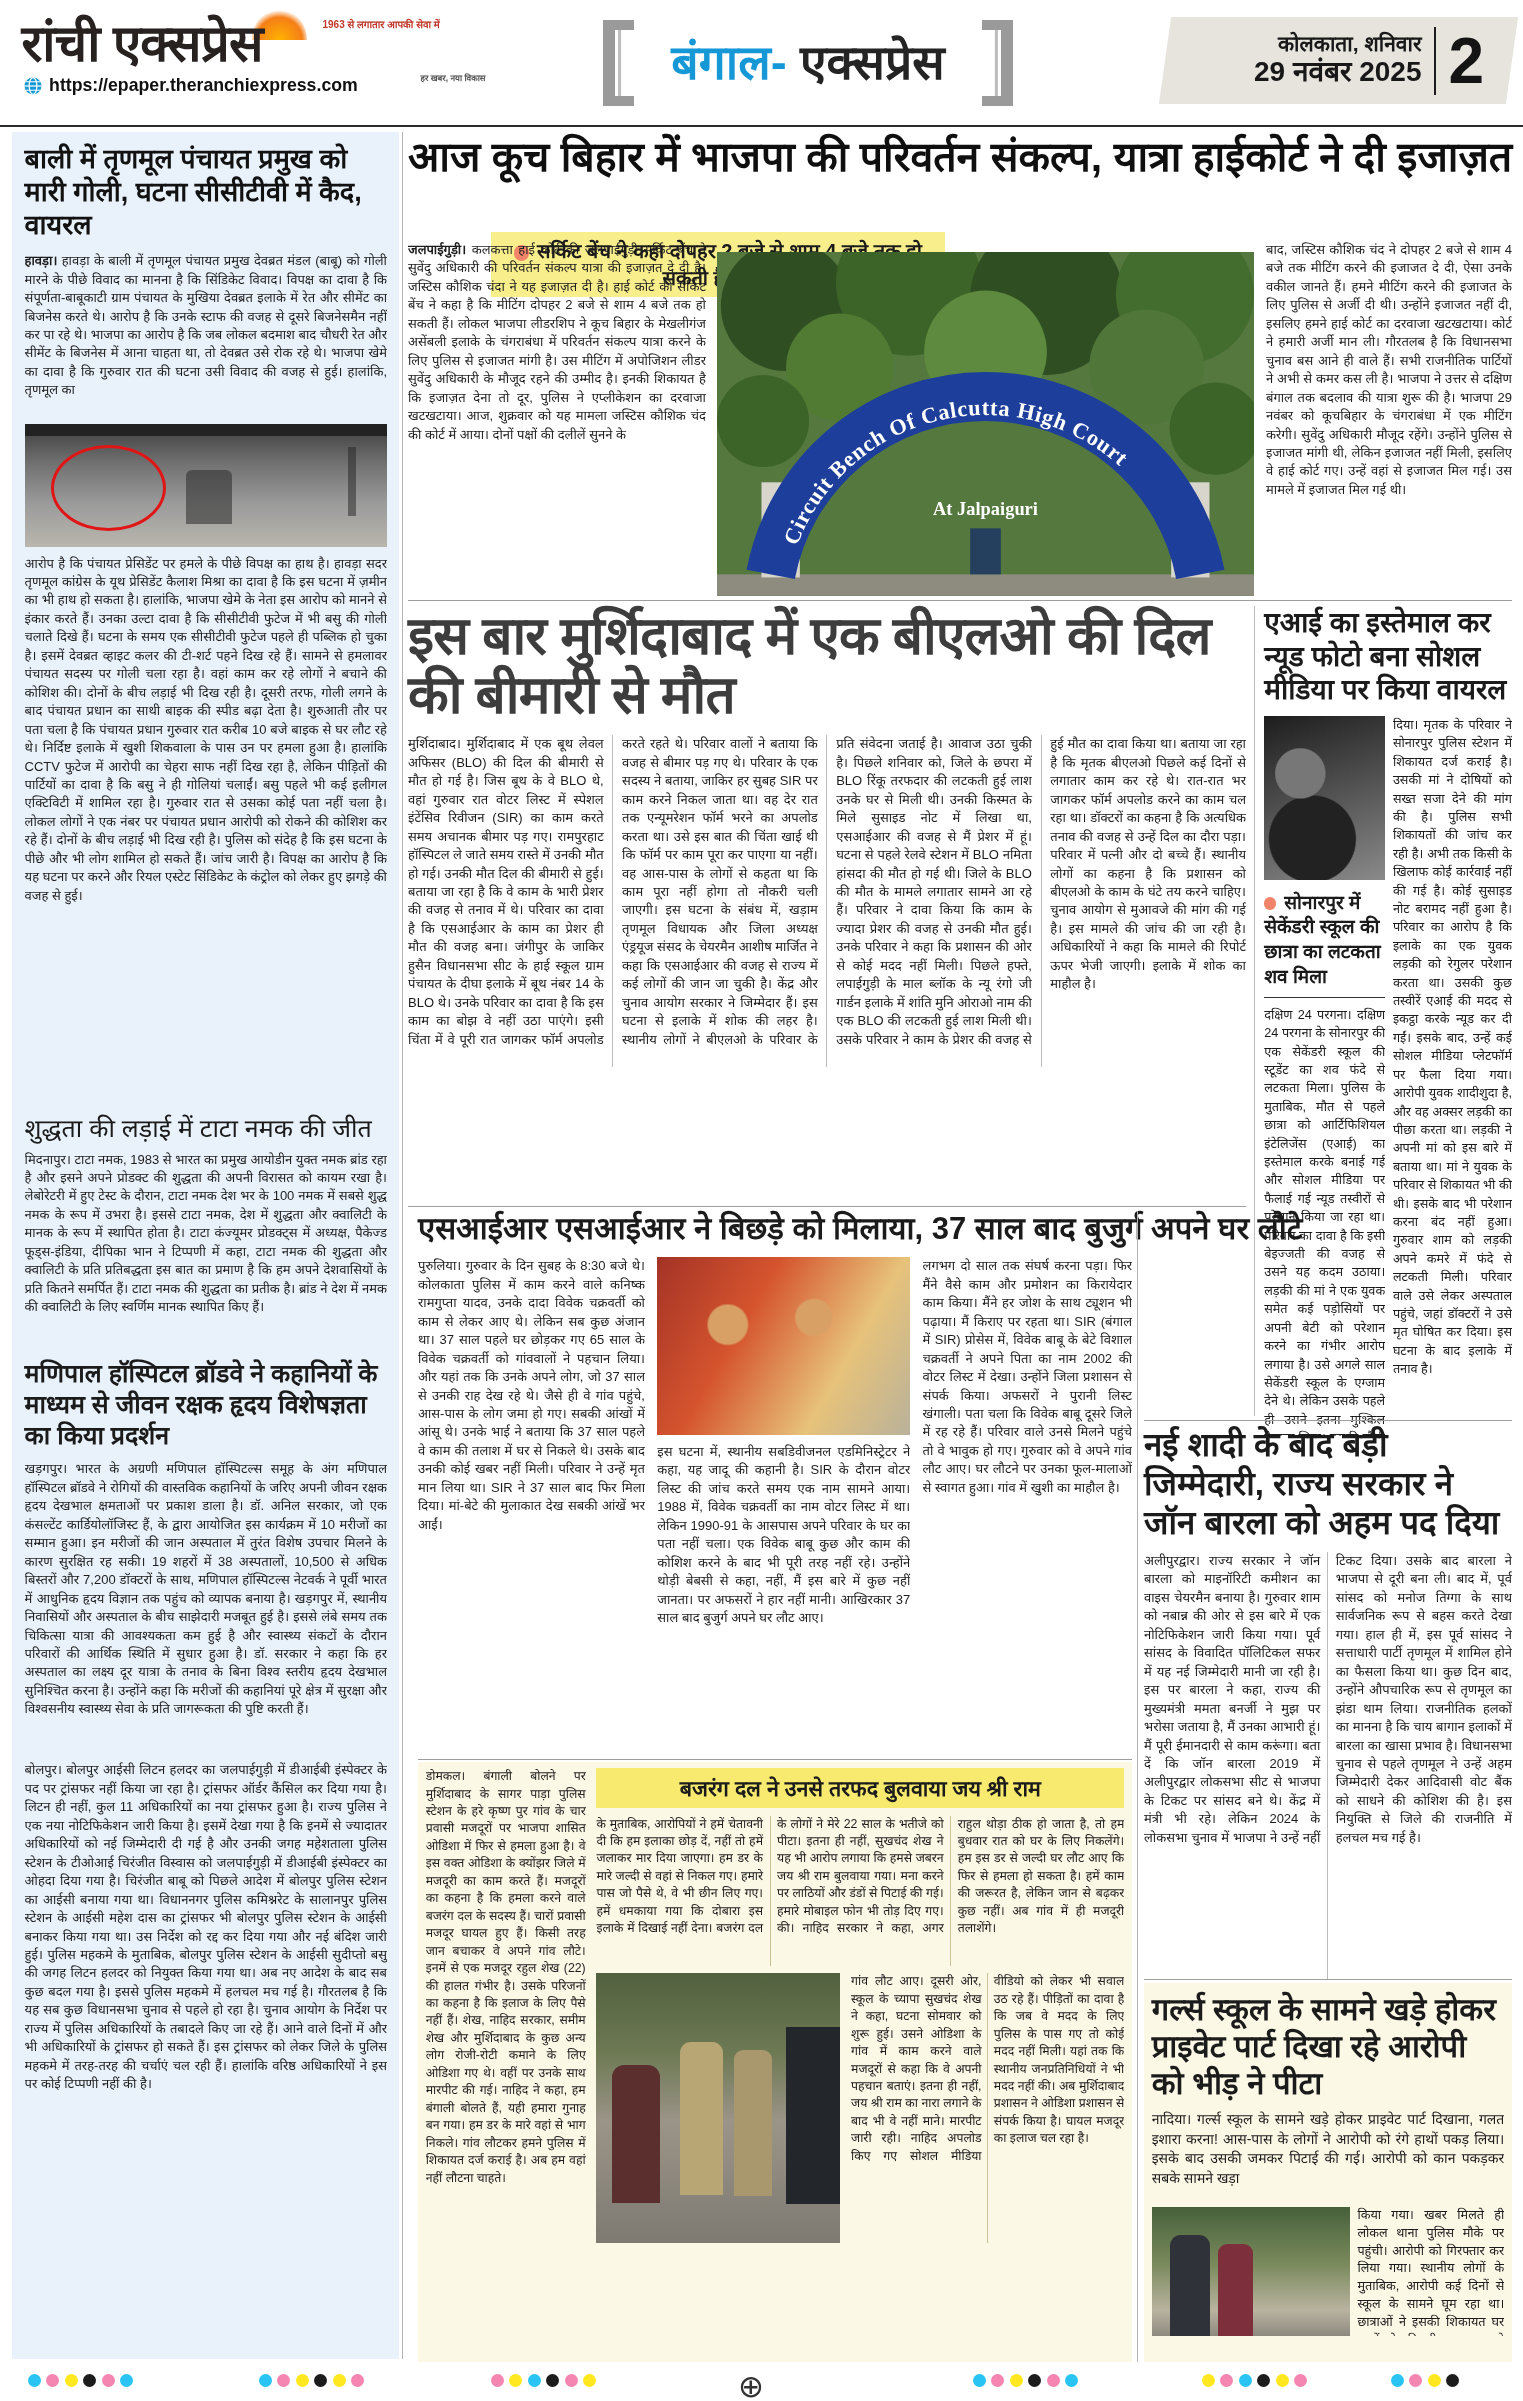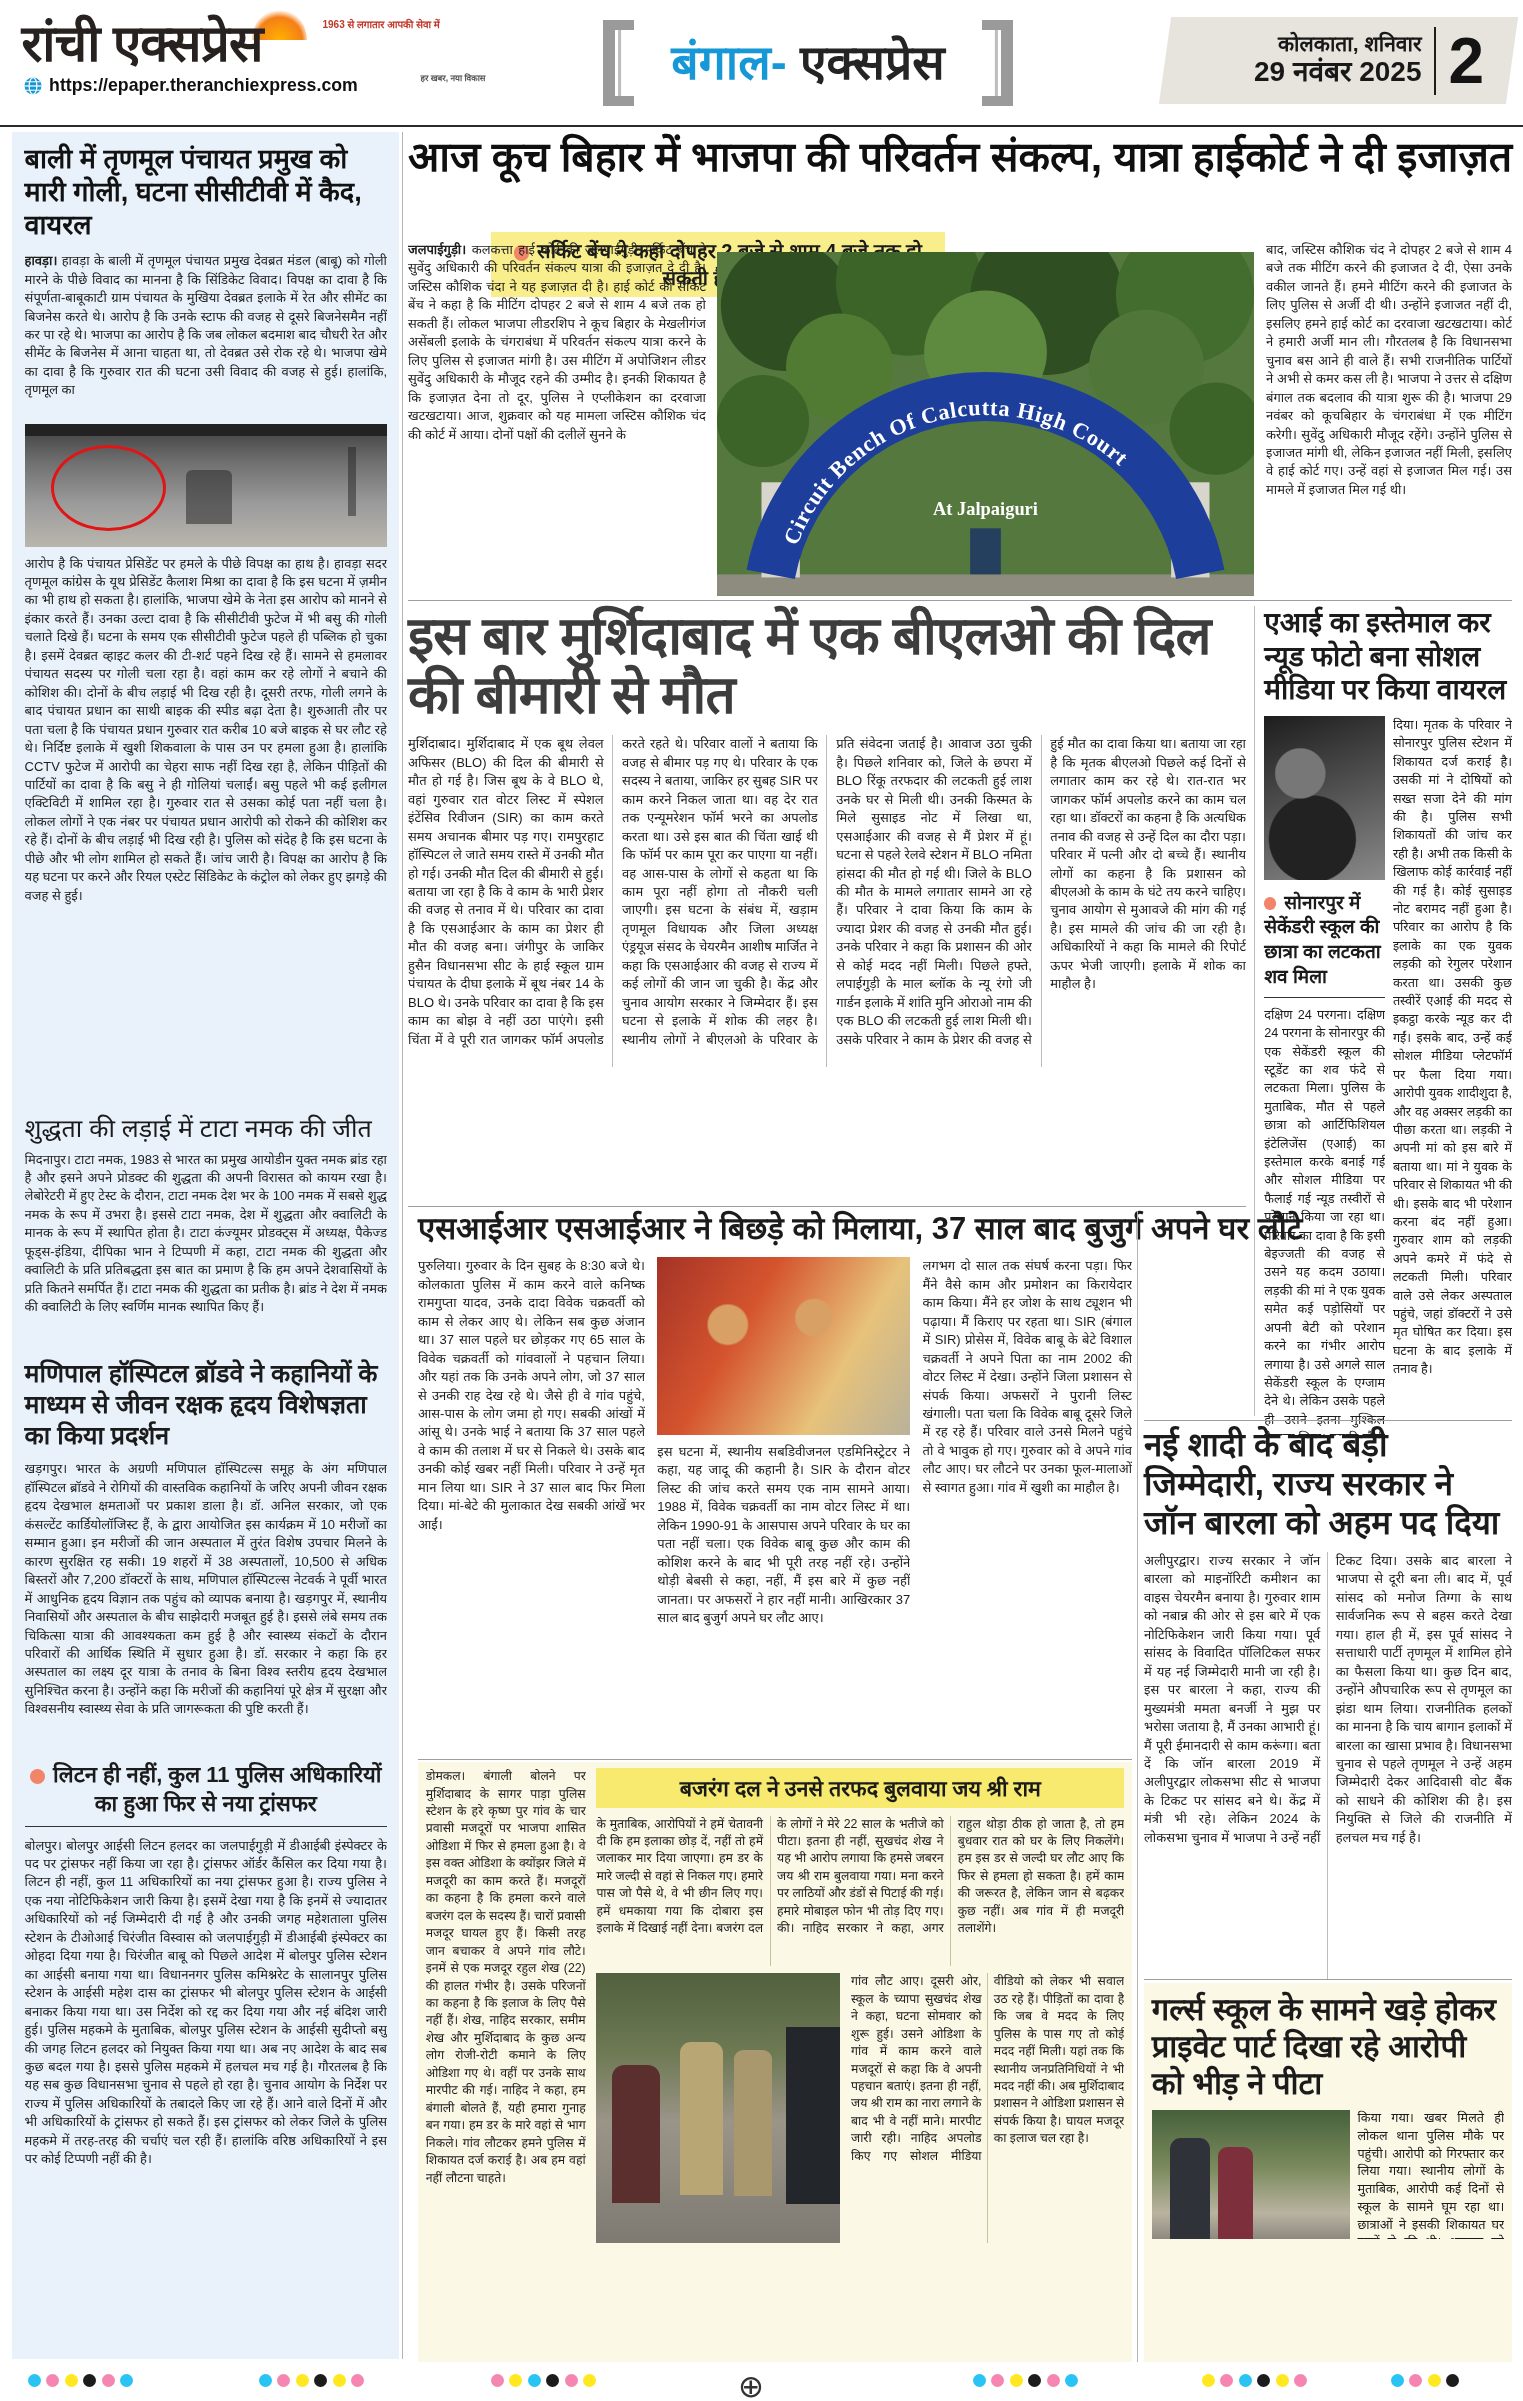--- a/index.html
+++ b/index.html
@@ -201,21 +201,20 @@
         <div class="lamp"></div>
     </div>
     <div class="body-txt" style="height:546px;">आरोप है कि पंचायत प्रेसिडेंट पर हमले के पीछे विपक्ष का हाथ है। हावड़ा सदर तृणमूल कांग्रेस के यूथ प्रेसिडेंट कैलाश मिश्रा का दावा है कि इस घटना में ज़मीन का भी हाथ हो सकता है। हालांकि, भाजपा खेमे के नेता इस आरोप को मानने से इंकार करते हैं। उनका उल्टा दावा है कि सीसीटीवी फुटेज में भी बसु की गोली चलाते दिखे हैं। घटना के समय एक सीसीटीवी फुटेज पहले ही पब्लिक हो चुका है। इसमें देवब्रत व्हाइट कलर की टी-शर्ट पहने दिख रहे हैं। सामने से हमलावर पंचायत सदस्य पर गोली चला रहा है। वहां काम कर रहे लोगों ने बचाने की कोशिश की। दोनों के बीच लड़ाई भी दिख रही है। दूसरी तरफ, गोली लगने के बाद पंचायत प्रधान का साथी बाइक की स्पीड बढ़ा देता है। शुरुआती तौर पर पता चला है कि पंचायत प्रधान गुरुवार रात करीब 10 बजे बाइक से घर लौट रहे थे। निर्दिष्ट इलाके में खुशी शिकवाला के पास उन पर हमला हुआ है। हालांकि CCTV फुटेज में आरोपी का चेहरा साफ नहीं दिख रहा है, लेकिन पीड़ितों की पार्टियों का दावा है कि बसु ने ही गोलियां चलाईं। बसु पहले भी कई इलीगल एक्टिविटी में शामिल रहा है। गुरुवार रात से उसका कोई पता नहीं चला है। लोकल लोगों ने एक नंबर पर पंचायत प्रधान आरोपी को रोकने की कोशिश कर रहे हैं। दोनों के बीच लड़ाई भी दिख रही है। पुलिस को संदेह है कि इस घटना के पीछे और भी लोग शामिल हो सकते हैं। जांच जारी है। विपक्ष का आरोप है कि यह घटना पर करने और रियल एस्टेट सिंडिकेट के कंट्रोल को लेकर हुए झगड़े की वजह से हुई।</div>
 
     <div class="h-tata">शुद्धता की लड़ाई में टाटा नमक की जीत</div>
     <div class="body-txt" style="height:193px;">मिदनापुर। टाटा नमक, 1983 से भारत का प्रमुख आयोडीन युक्त नमक ब्रांड रहा है और इसने अपने प्रोडक्ट की शुद्धता की अपनी विरासत को कायम रखा है। लेबोरेटरी में हुए टेस्ट के दौरान, टाटा नमक देश भर के 100 नमक में सबसे शुद्ध नमक के रूप में उभरा है। इससे टाटा नमक, देश में शुद्धता और क्वालिटी के मानक के रूप में स्थापित होता है। टाटा कंज्यूमर प्रोडक्ट्स में अध्यक्ष, पैकेज्ड फूड्स-इंडिया, दीपिका भान ने टिप्पणी में कहा, टाटा नमक की शुद्धता और क्वालिटी के प्रति प्रतिबद्धता इस बात का प्रमाण है कि हम अपने देशवासियों के प्रति कितने समर्पित हैं। टाटा नमक की शुद्धता का प्रतीक है। ब्रांड ने देश में नमक की क्वालिटी के लिए स्वर्णिम मानक स्थापित किए हैं।</div>
 
     <div class="h-manipal">मणिपाल हॉस्पिटल ब्रॉडवे ने कहानियों के माध्यम से जीवन रक्षक हृदय विशेषज्ञता का किया प्रदर्शन</div>
     <div class="body-txt" style="height:301px;">खड़गपुर। भारत के अग्रणी मणिपाल हॉस्पिटल्स समूह के अंग मणिपाल हॉस्पिटल ब्रॉडवे ने रोगियों की वास्तविक कहानियों के जरिए अपनी जीवन रक्षक हृदय देखभाल क्षमताओं पर प्रकाश डाला है। डॉ. अनिल सरकार, जो एक कंसल्टेंट कार्डियोलॉजिस्ट हैं, के द्वारा आयोजित इस कार्यक्रम में 10 मरीजों का सम्मान हुआ। इन मरीजों की जान अस्पताल में तुरंत विशेष उपचार मिलने के कारण सुरक्षित रह सकी। 19 शहरों में 38 अस्पतालों, 10,500 से अधिक बिस्तरों और 7,200 डॉक्टरों के साथ, मणिपाल हॉस्पिटल्स नेटवर्क ने पूर्वी भारत में आधुनिक हृदय विज्ञान तक पहुंच को व्यापक बनाया है। खड़गपुर में, स्थानीय निवासियों और अस्पताल के बीच साझेदारी मजबूत हुई है। इससे लंबे समय तक चिकित्सा यात्रा की आवश्यकता कम हुई है और स्वास्थ्य संकटों के दौरान परिवारों की आर्थिक स्थिति में सुधार हुआ है। डॉ. सरकार ने कहा कि हर अस्पताल का लक्ष्य दूर यात्रा के तनाव के बिना विश्व स्तरीय हृदय देखभाल सुनिश्चित करना है। उन्होंने कहा कि मरीजों की कहानियां पूरे क्षेत्र में सुरक्षा और विश्वसनीय स्वास्थ्य सेवा के प्रति जागरूकता की पुष्टि करती हैं।</div>
 
-    <div class="sub-bolpur"><span class="dot"></span><span>लिटन ही नहीं, कुल 11 पुलिस अधिकारियों का हुआ फिर से नया ट्रांसफर</span></div>
     <div class="body-txt" style="height:430px;">बोलपुर। बोलपुर आईसी लिटन हलदर का जलपाईगुड़ी में डीआईबी इंस्पेक्टर के पद पर ट्रांसफर नहीं किया जा रहा है। ट्रांसफर ऑर्डर कैंसिल कर दिया गया है। लिटन ही नहीं, कुल 11 अधिकारियों का नया ट्रांसफर हुआ है। राज्य पुलिस ने एक नया नोटिफिकेशन जारी किया है। इसमें देखा गया है कि इनमें से ज्यादातर अधिकारियों को नई जिम्मेदारी दी गई है और उनकी जगह महेशताला पुलिस स्टेशन के टीओआई चिरंजीत विस्वास को जलपाईगुड़ी में डीआईबी इंस्पेक्टर का ओहदा दिया गया है। चिरंजीत बाबू को पिछले आदेश में बोलपुर पुलिस स्टेशन का आईसी बनाया गया था। विधाननगर पुलिस कमिश्नरेट के सालानपुर पुलिस स्टेशन के आईसी महेश दास का ट्रांसफर भी बोलपुर पुलिस स्टेशन के आईसी बनाकर किया गया था। उस निर्देश को रद्द कर दिया गया और नई बंदिश जारी हुई। पुलिस महकमे के मुताबिक, बोलपुर पुलिस स्टेशन के आईसी सुदीप्तो बसु की जगह लिटन हलदर को नियुक्त किया गया था। अब नए आदेश के बाद सब कुछ बदल गया है। इससे पुलिस महकमे में हलचल मच गई है। गौरतलब है कि यह सब कुछ विधानसभा चुनाव से पहले हो रहा है। चुनाव आयोग के निर्देश पर राज्य में पुलिस अधिकारियों के तबादले किए जा रहे हैं। आने वाले दिनों में और भी अधिकारियों के ट्रांसफर हो सकते हैं। इस ट्रांसफर को लेकर जिले के पुलिस महकमे में तरह-तरह की चर्चाएं चल रही हैं। हालांकि वरिष्ठ अधिकारियों ने इस पर कोई टिप्पणी नहीं की है।</div>
   </div>
 
   <div class="yatra">
     <div class="h-yatra">आज कूच बिहार में भाजपा की परिवर्तन संकल्प, यात्रा हाईकोर्ट ने दी इजाज़त</div>
     <div class="sub-yatra"><span class="dot"></span><span>सर्किट बेंच ने कहा दोपहर 2 बजे से शाम 4 बजे तक हो सकती हैं मीटिंग</span></div>
     <div class="yatra-left body-txt">
       <span class="dateline">जलपाईगुड़ी।</span>
       <span>कलकत्ता हाई कोर्ट की जलपाईगुड़ी सर्किट बेंच ने सुवेंदु अधिकारी की परिवर्तन संकल्प यात्रा की इजाज़त दे दी है। जस्टिस कौशिक चंदा ने यह इजाज़त दी है। हाई कोर्ट की सर्किट बेंच ने कहा है कि मीटिंग दोपहर 2 बजे से शाम 4 बजे तक हो सकती हैं। लोकल भाजपा लीडरशिप ने कूच बिहार के मेखलीगंज असेंबली इलाके के चंगराबंधा में परिवर्तन संकल्प यात्रा करने के लिए पुलिस से इजाजत मांगी है। उस मीटिंग में अपोजिशन लीडर सुवेंदु अधिकारी के मौजूद रहने की उम्मीद है। इनकी शिकायत है कि इजाज़त देना तो दूर, पुलिस ने एप्लीकेशन का दरवाजा खटखटाया। आज, शुक्रवार को यह मामला जस्टिस कौशिक चंद की कोर्ट में आया। दोनों पक्षों की दलीलें सुनने के</span>
     </div>
@@ -311,20 +310,21 @@
   <div class="barla">
     <div class="h-barla">नई शादी के बाद बड़ी जिम्मेदारी, राज्य सरकार ने जॉन बारला को अहम पद दिया</div>
     <div class="barla-cols">
       <span>अलीपुरद्वार। राज्य सरकार ने जॉन बारला को माइनॉरिटी कमीशन का वाइस चेयरमैन बनाया है। गुरुवार शाम को नबान्न की ओर से इस बारे में एक नोटिफिकेशन जारी किया गया। पूर्व सांसद के विवादित पॉलिटिकल सफर में यह नई जिम्मेदारी मानी जा रही है। इस पर बारला ने कहा, राज्य की मुख्यमंत्री ममता बनर्जी ने मुझ पर भरोसा जताया है, मैं उनका आभारी हूं। मैं पूरी ईमानदारी से काम करूंगा। बता दें कि जॉन बारला 2019 में अलीपुरद्वार लोकसभा सीट से भाजपा के टिकट पर सांसद बने थे। केंद्र में मंत्री भी रहे। लेकिन 2024 के लोकसभा चुनाव में भाजपा ने उन्हें नहीं</span>
       <span>टिकट दिया। उसके बाद बारला ने भाजपा से दूरी बना ली। बाद में, पूर्व सांसद को मनोज तिग्गा के साथ सार्वजनिक रूप से बहस करते देखा गया। हाल ही में, इस पूर्व सांसद ने सत्ताधारी पार्टी तृणमूल में शामिल होने का फैसला किया था। कुछ दिन बाद, उन्होंने औपचारिक रूप से तृणमूल का झंडा थाम लिया। राजनीतिक हलकों का मानना है कि चाय बागान इलाकों में बारला का खासा प्रभाव है। विधानसभा चुनाव से पहले तृणमूल ने उन्हें अहम जिम्मेदारी देकर आदिवासी वोट बैंक को साधने की कोशिश की है। इस नियुक्ति से जिले की राजनीति में हलचल मच गई है।</span>
     </div>
   </div>
 
   <div class="girls">
     <div class="h-girls">गर्ल्स स्कूल के सामने खड़े होकर प्राइवेट पार्ट दिखा रहे आरोपी को भीड़ ने पीटा</div>
+    <div class="girls-top">नादिया। गर्ल्स स्कूल के सामने खड़े होकर प्राइवेट पार्ट दिखाना, गलत इशारा करना! आस-पास के लोगों ने आरोपी को रंगे हाथों पकड़ लिया। इसके बाद उसकी जमकर पिटाई की गई। आरोपी को कान पकड़कर सबके सामने खड़ा</div>
     <div class="girls-row">
       <div class="girls-photo">
           <div class="p1"></div>
           <div class="p2"></div>
         </div>
       <div class="girls-side">किया गया। खबर मिलते ही लोकल थाना पुलिस मौके पर पहुंची। आरोपी को गिरफ्तार कर लिया गया। स्थानीय लोगों के मुताबिक, आरोपी कई दिनों से स्कूल के सामने घूम रहा था। छात्राओं ने इसकी शिकायत घर वालों से की थी। शुक्रवार को लोगों ने उसे रंगे हाथों पकड़ लिया। पुलिस मामले की जांच कर रही है।</div>
     </div>
   </div>
 
   <div class="hline r-yatra-b"></div>

